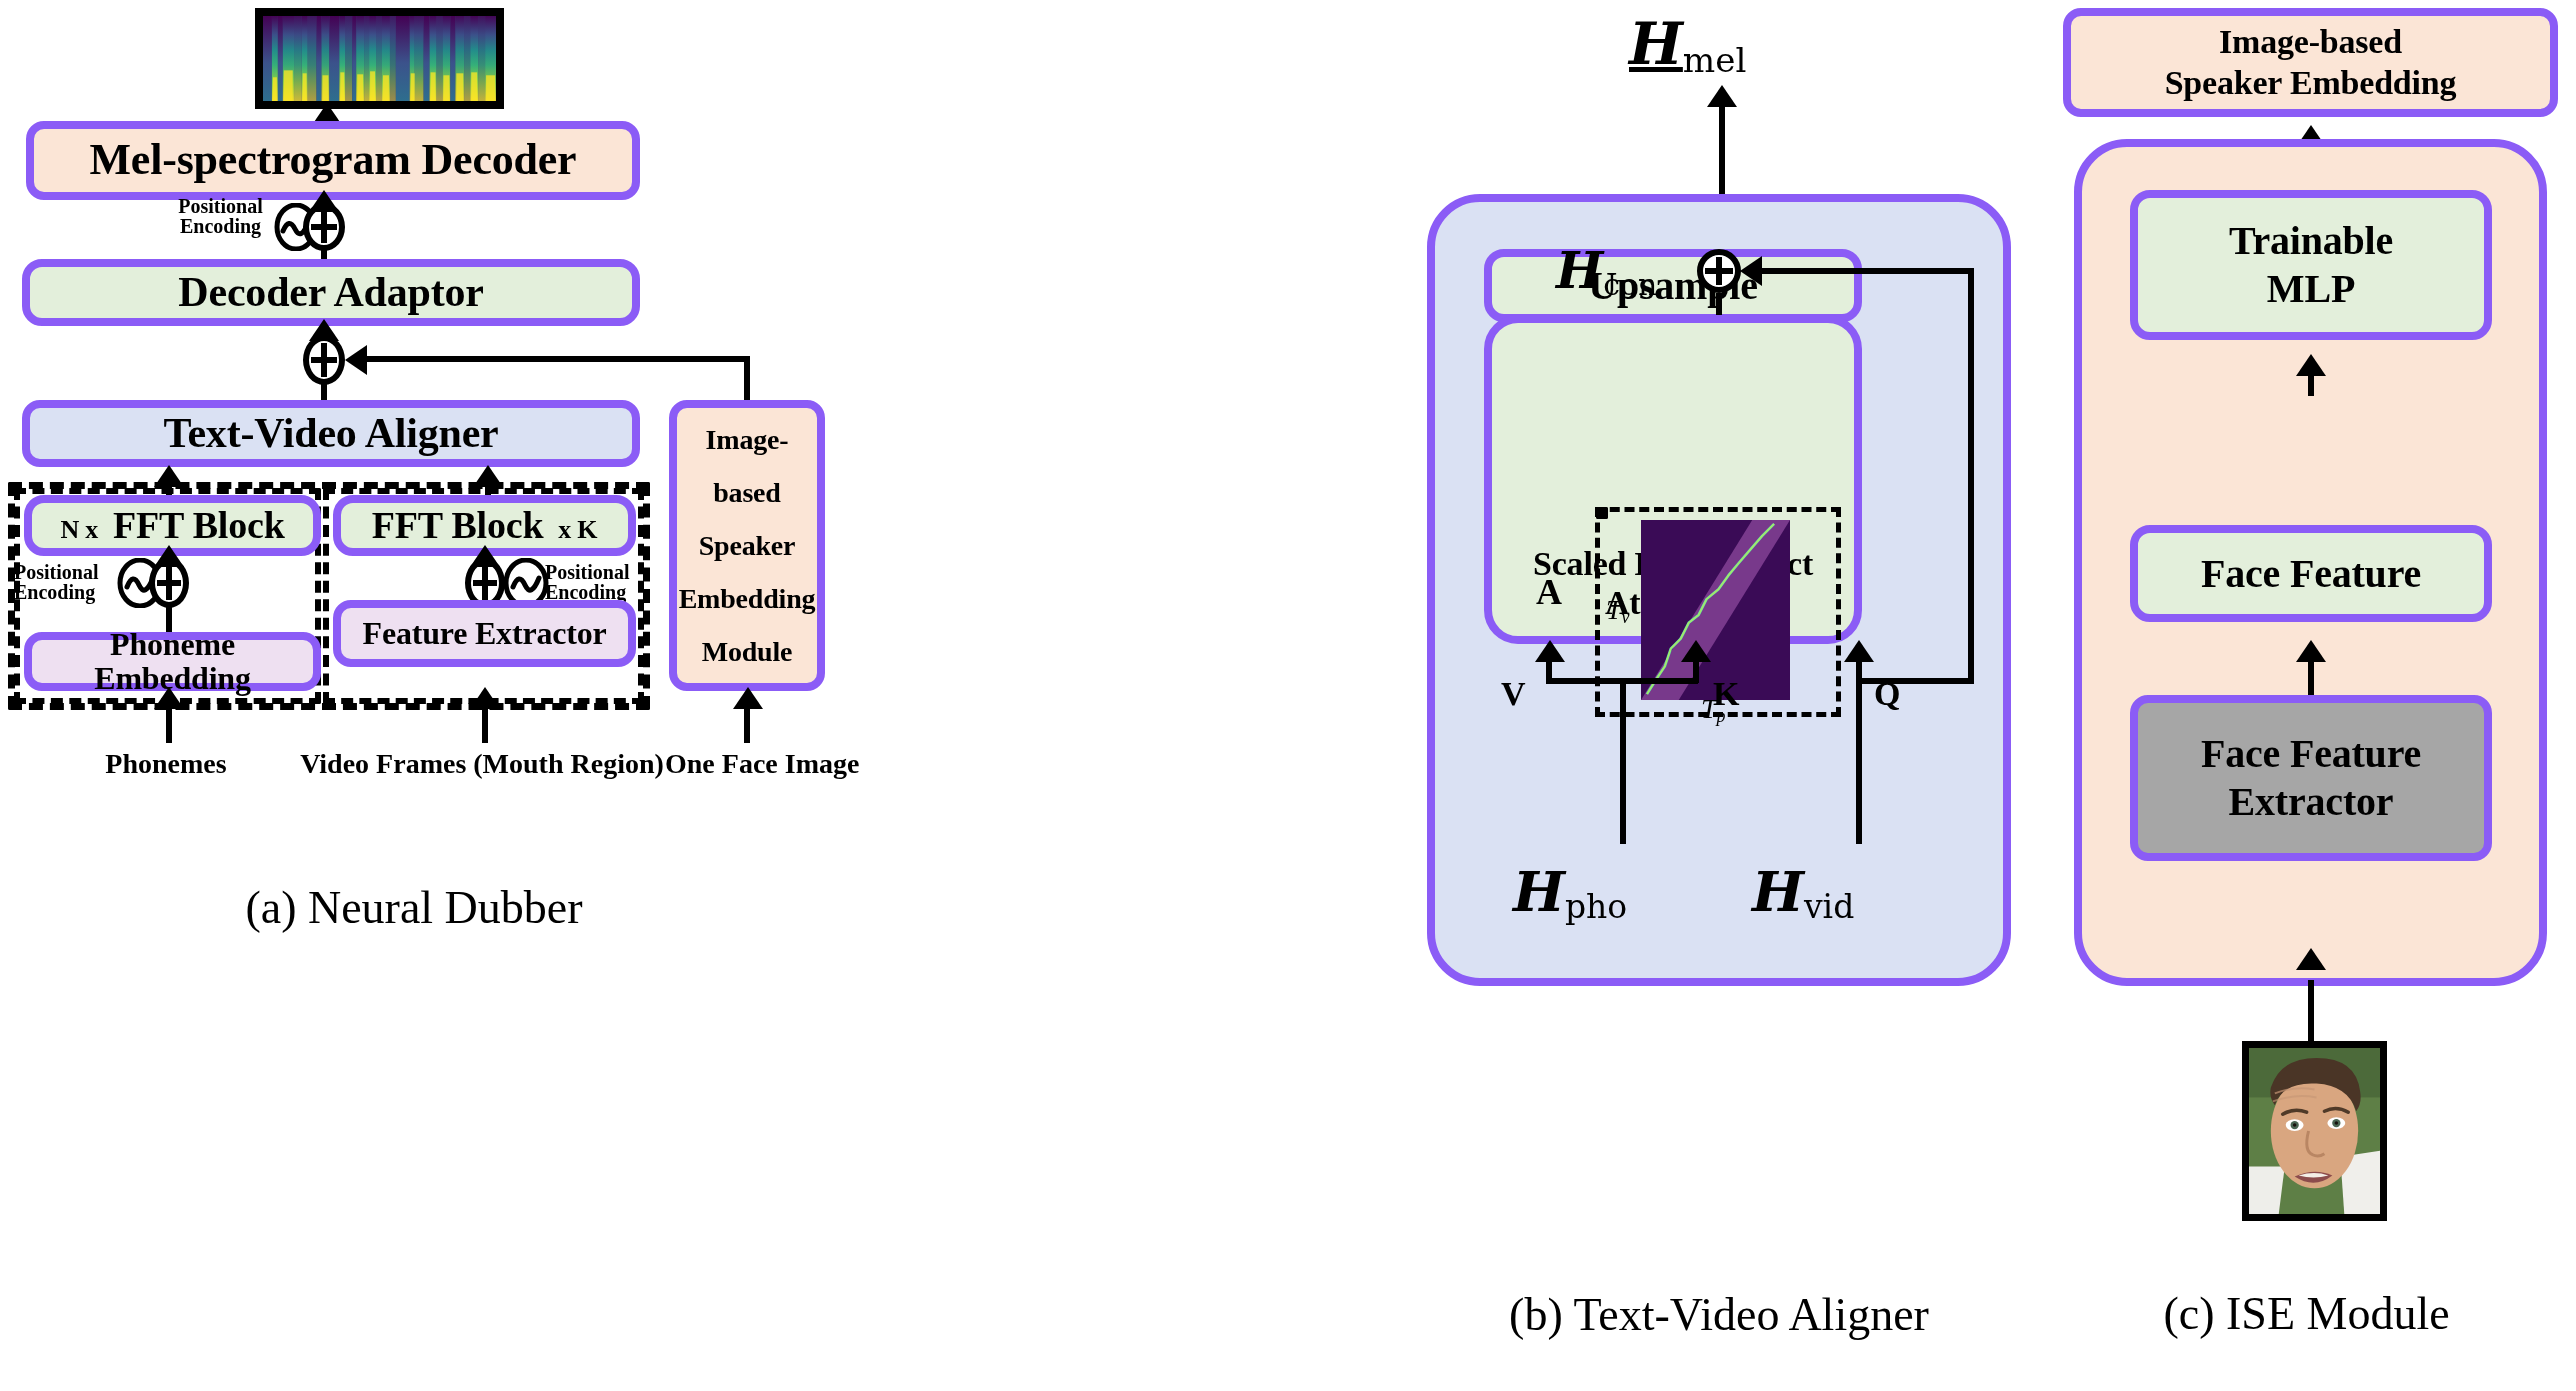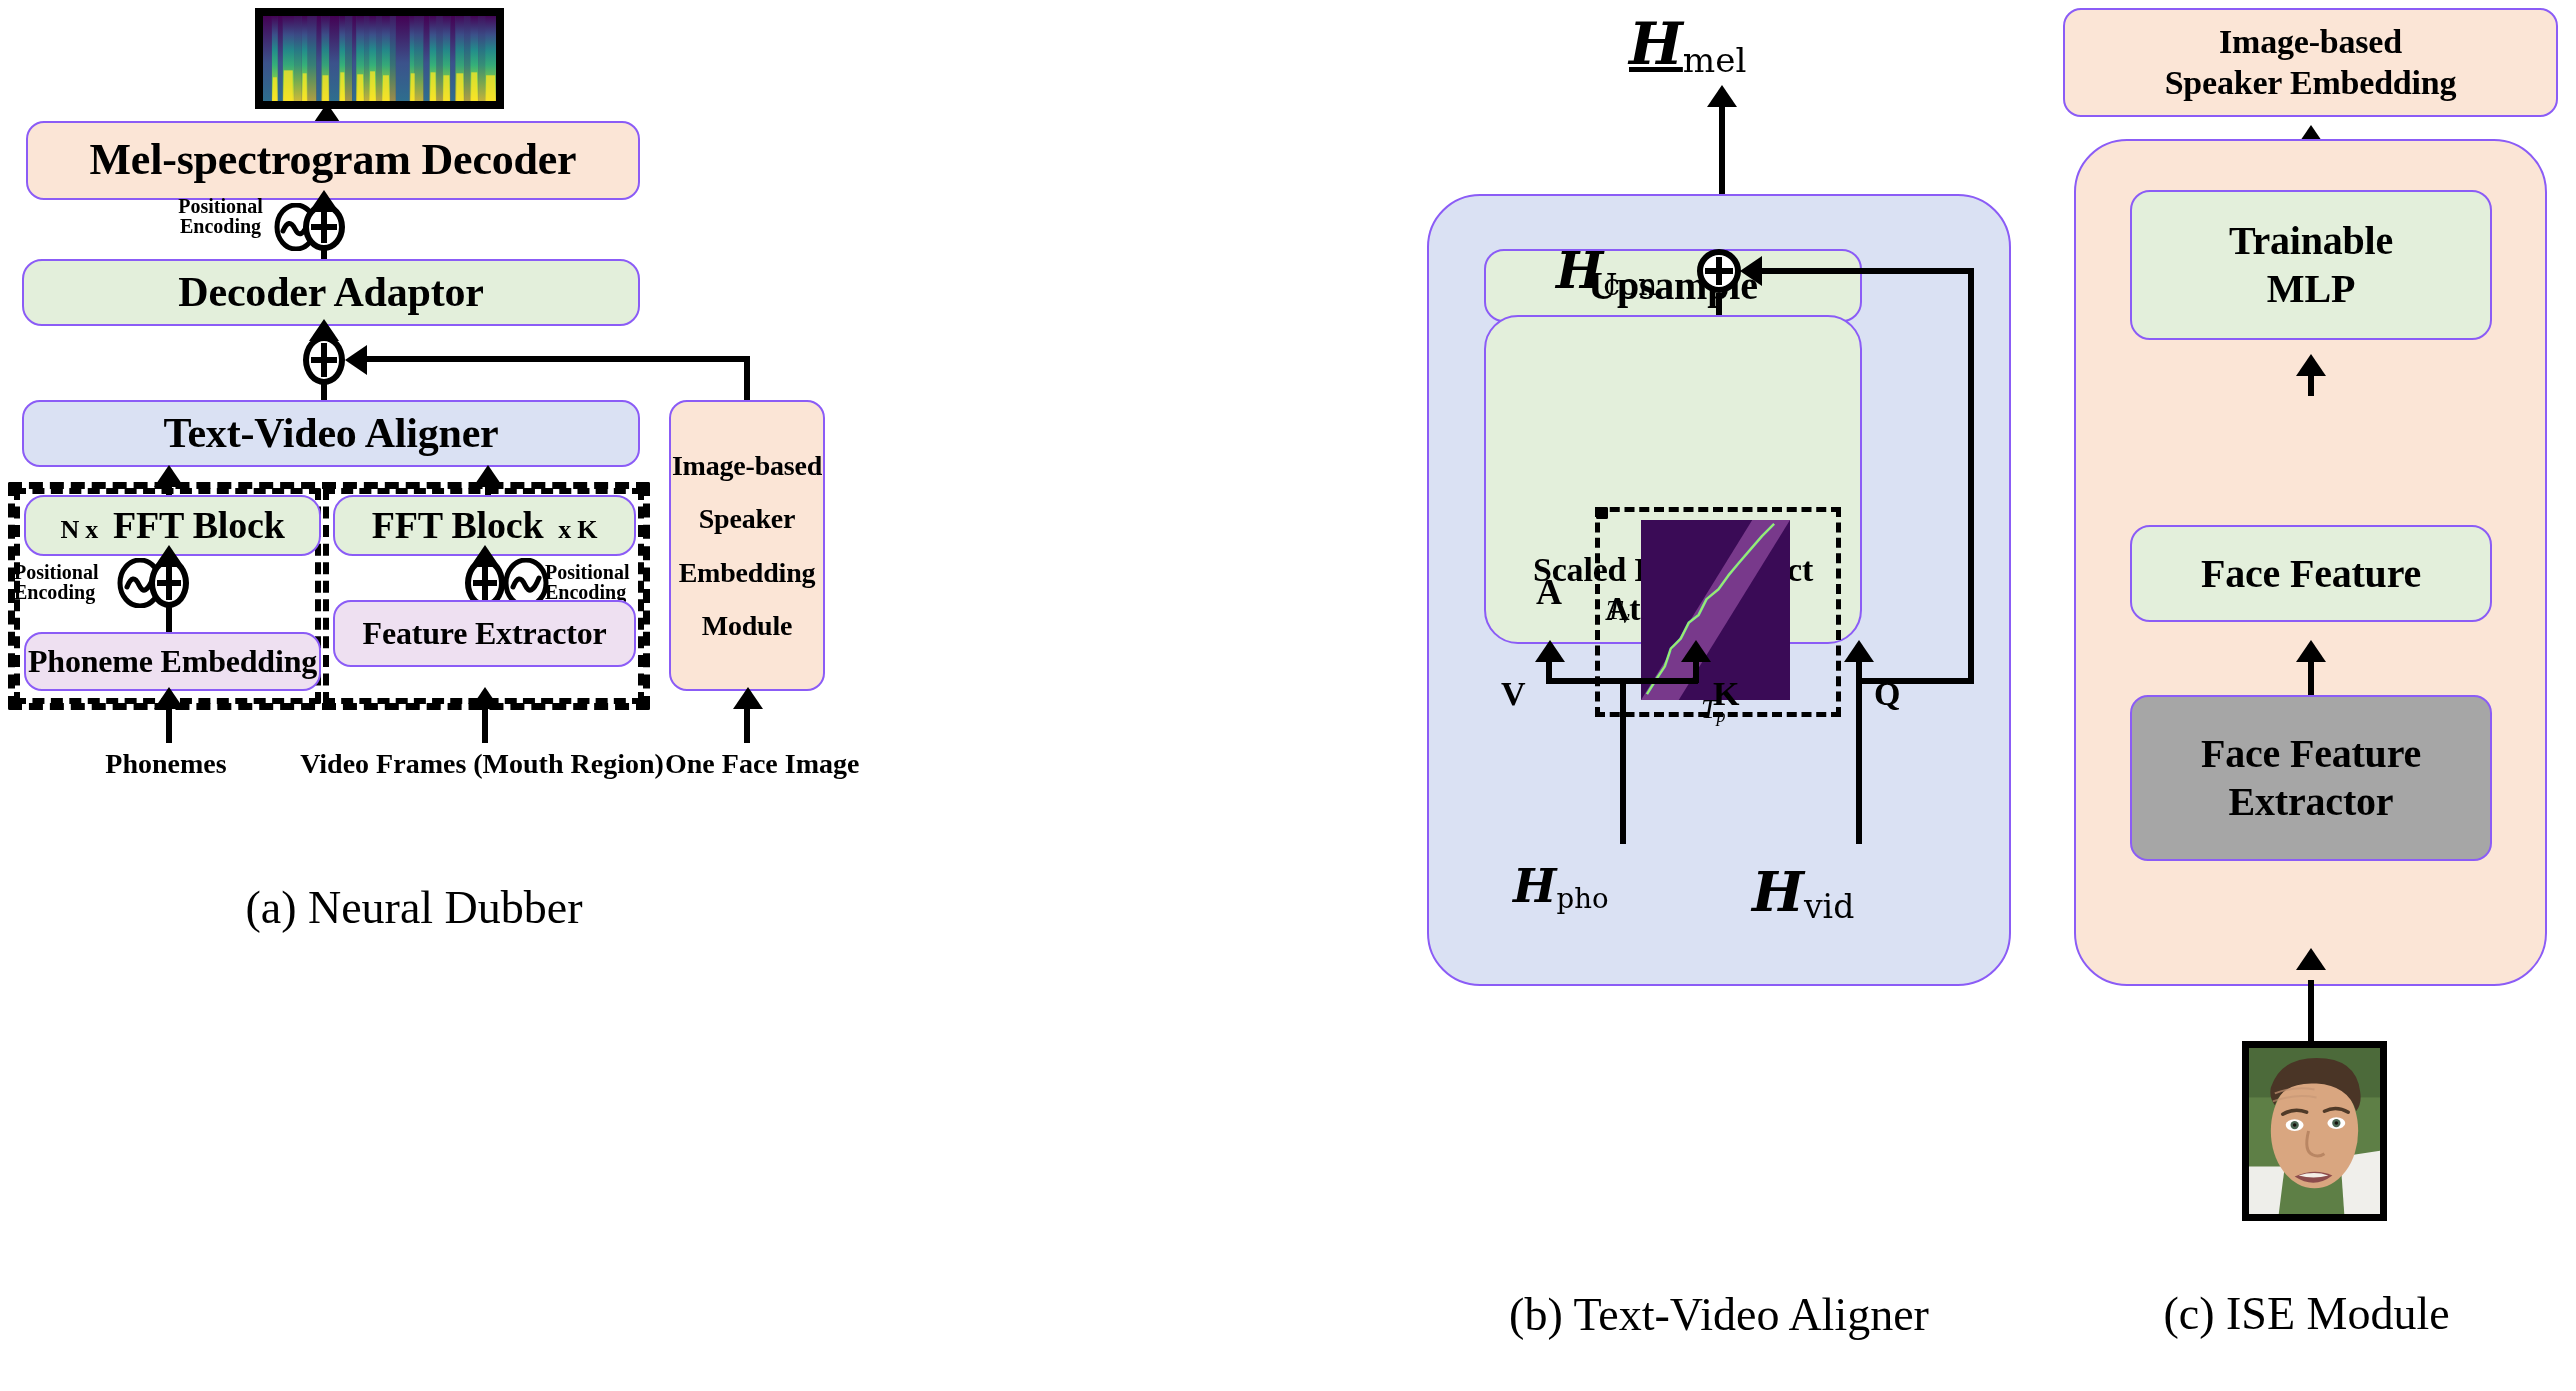--- a/index.html
+++ b/index.html
@@ -7,21 +7,21 @@
   body{
     width:2576px;height:1392px;position:relative;overflow:hidden;
     font-family:"Liberation Serif","DejaVu Serif",serif;
     color:#000;
   }
   .stage{position:absolute;left:0;top:0;width:2576px;height:1392px;}
 
   
   .box{
     position:absolute;box-sizing:border-box;
-    border:2px solid #8b5cf6;border-radius:18px;
+    border:8px solid #8b5cf6;border-radius:18px;
     display:flex;align-items:center;justify-content:center;
     text-align:center;font-weight:bold;line-height:1.05;
     letter-spacing:-0.2px;
   }
   .peach{background:#FBE5D6;}
   .green{background:#E3EFDB;border-radius:20px;}
   .blue {background:#DAE1F3;}
   .purple{background:#EEE0F1;}
   .grey {background:#A6A6A6;}
 
@@ -355,21 +355,21 @@
 
   <div class="lbl" style="left:1501px;top:677px;font-size:34px;">V</div>
   <div class="lbl" style="left:1713px;top:677px;font-size:34px;">K</div>
   <div class="lbl" style="left:1874px;top:677px;font-size:34px;">Q</div>
 
   <div class="hline" style="left:1546px;top:678px;width:152px;"></div>
   <div class="vline" style="left:1620px;top:678px;height:166px;"></div>
 
   <div class="vline" style="left:1856px;top:678px;height:166px;"></div>
 
-  <div class="mathH" style="left:1513px;top:859px;font-size:46px;">
+  <div class="mathH" style="left:1513px;top:859px;font-size:55px;">
     <span class="scr">H</span><span class="sub">pho</span>
   </div>
   <div class="mathH" style="left:1752px;top:859px;font-size:55px;">
     <span class="scr">H</span><span class="sub">vid</span>
   </div>
 
   <div class="caption" style="left:1422px;top:1288px;width:594px;font-size:46px;">(b) Text-Video Aligner</div>
 
   <div class="box peach" style="left:2063px;top:8px;width:495px;height:109px;font-size:34px;">
     <span style="line-height:1.2;">Image-based<br>Speaker Embedding</span>

